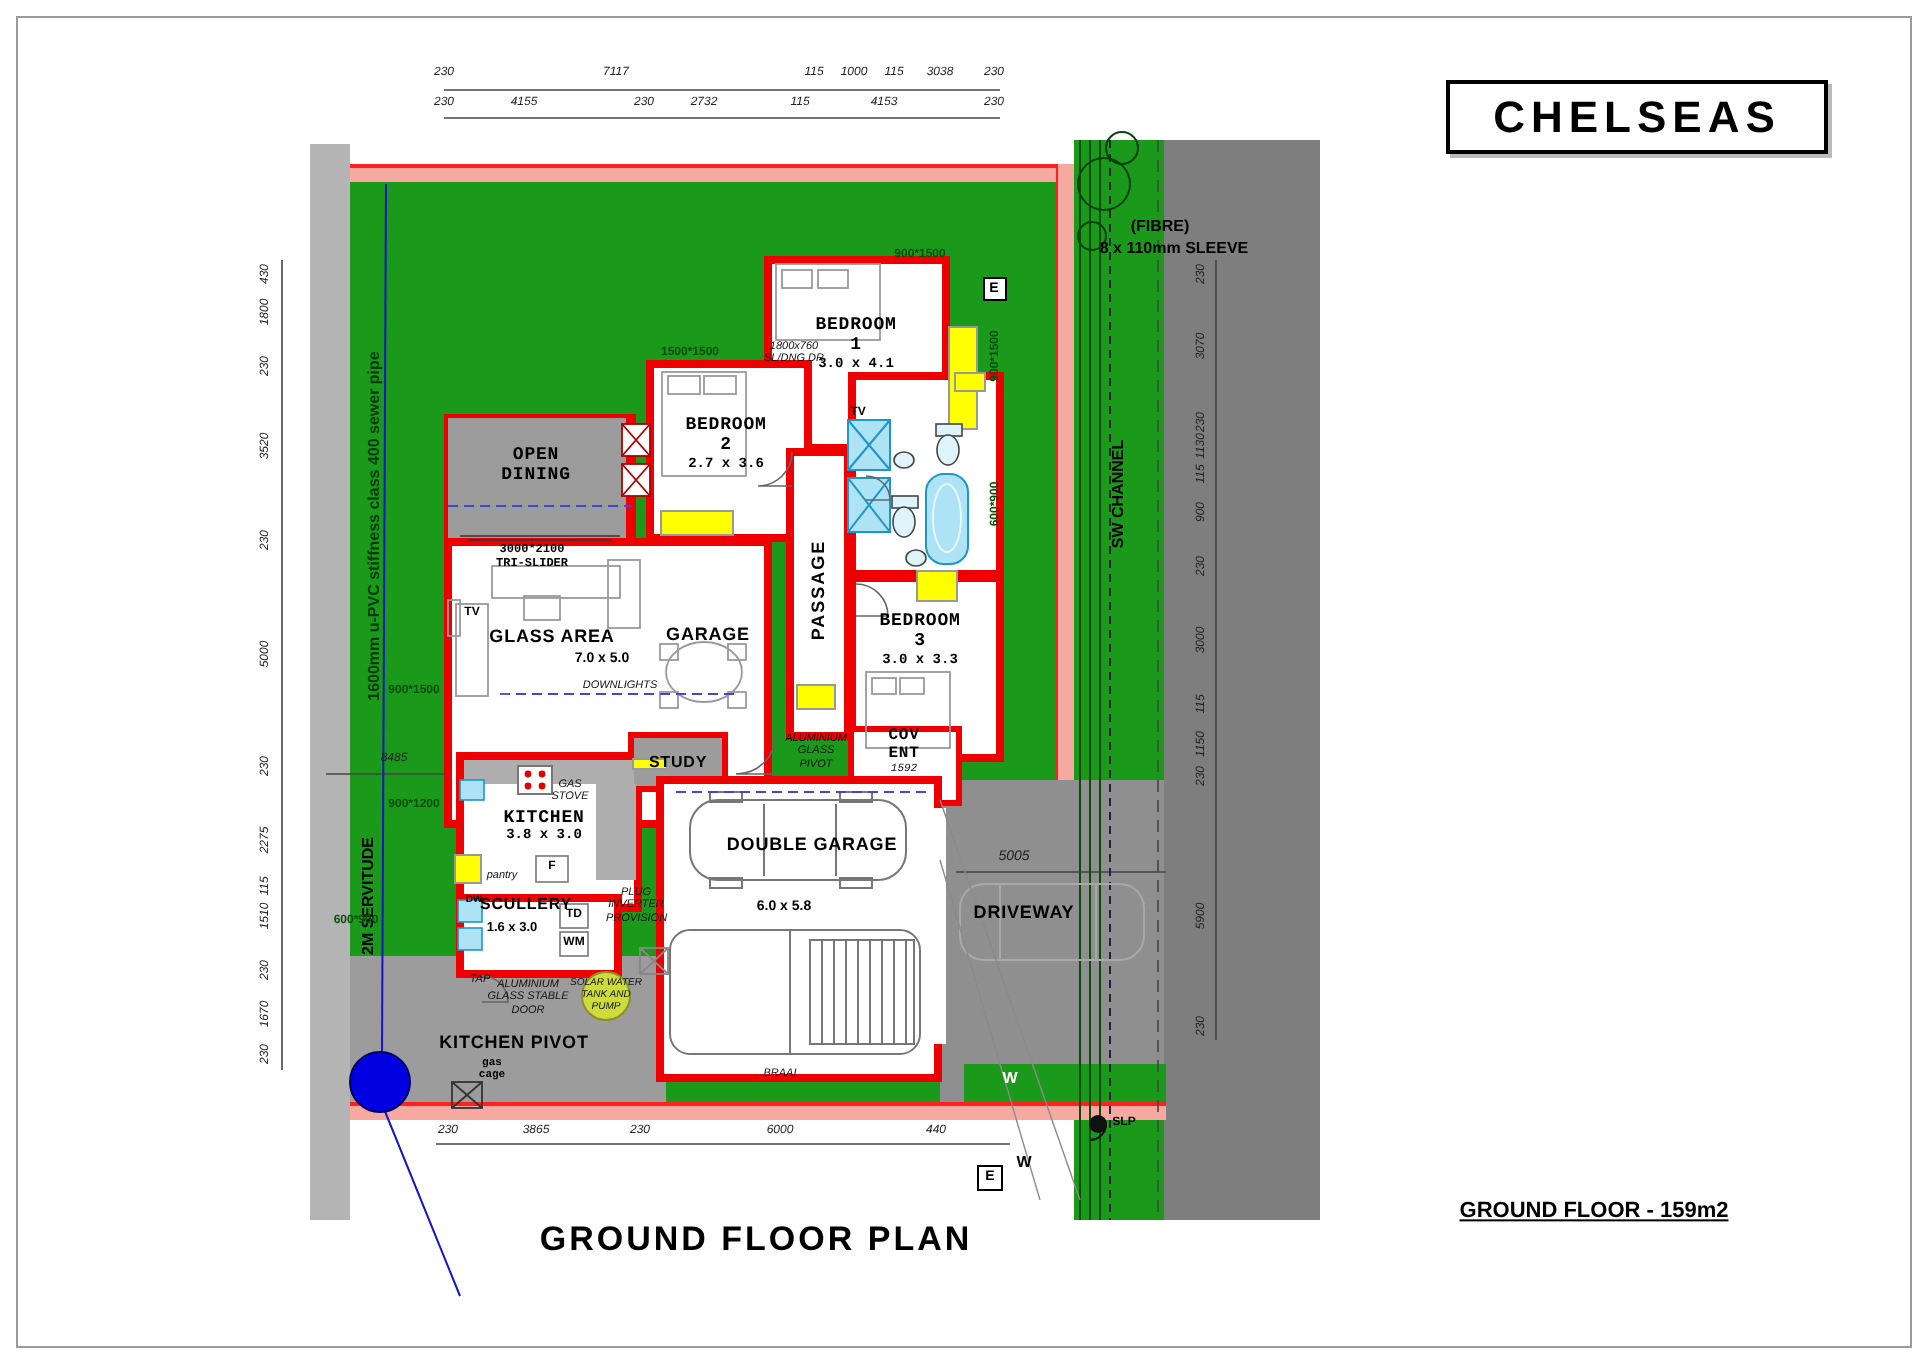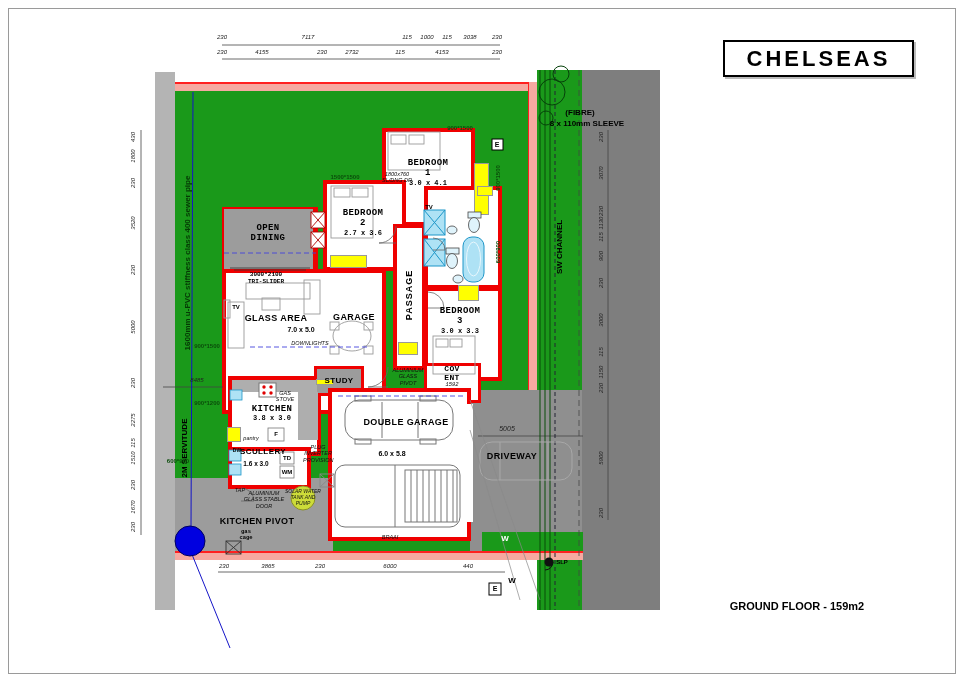--- a/index.html
+++ b/index.html
@@ -217,21 +217,22 @@
     </g>
     <g stroke="#333" stroke-width="0.8">
       <line x1="230" y1="268" x2="310" y2="268"></line>
         <line x1="234" y1="270" x2="306" y2="270"></line>
     </g>
   </svg>
 
   <div class="abs" style="left:723px;top:40px;width:191px;height:37px;border:2px solid #000;box-shadow:2px 2px 0 #bbb;display:flex;align-items:center;justify-content:center;">
     <span style="font-size:22px;font-weight:bold;letter-spacing:3px;">CHELSEAS</span>
   </div>
-  <div class="ctr" style="left:797px;top:606px;font-size:11px;font-weight:bold;">GROUND FLOOR - 159m2</div>
+  <div class="ctr" style="left:378px;top:620px;font-size:17px;font-weight:bold;letter-spacing:1.5px;">GROUND FLOOR PLAN</div>
+  <div class="ctr" style="left:797px;top:606px;font-size:11px;font-weight:bold;text-decoration:underline;">GROUND FLOOR - 159m2</div>
 
   <div class="ctr blk" style="left:428px;top:172px;">
     <span class="rm-lbl">BEDROOM</span>
     <span class="rm-lbl">1</span>
     <span class="rm-size">3.0 x 4.1</span>
   </div>
   <div class="ctr blk" style="left:363px;top:222px;">
     <span class="rm-lbl">BEDROOM</span>
     <span class="rm-lbl">2</span>
     <span class="rm-size">2.7 x 3.6</span>

